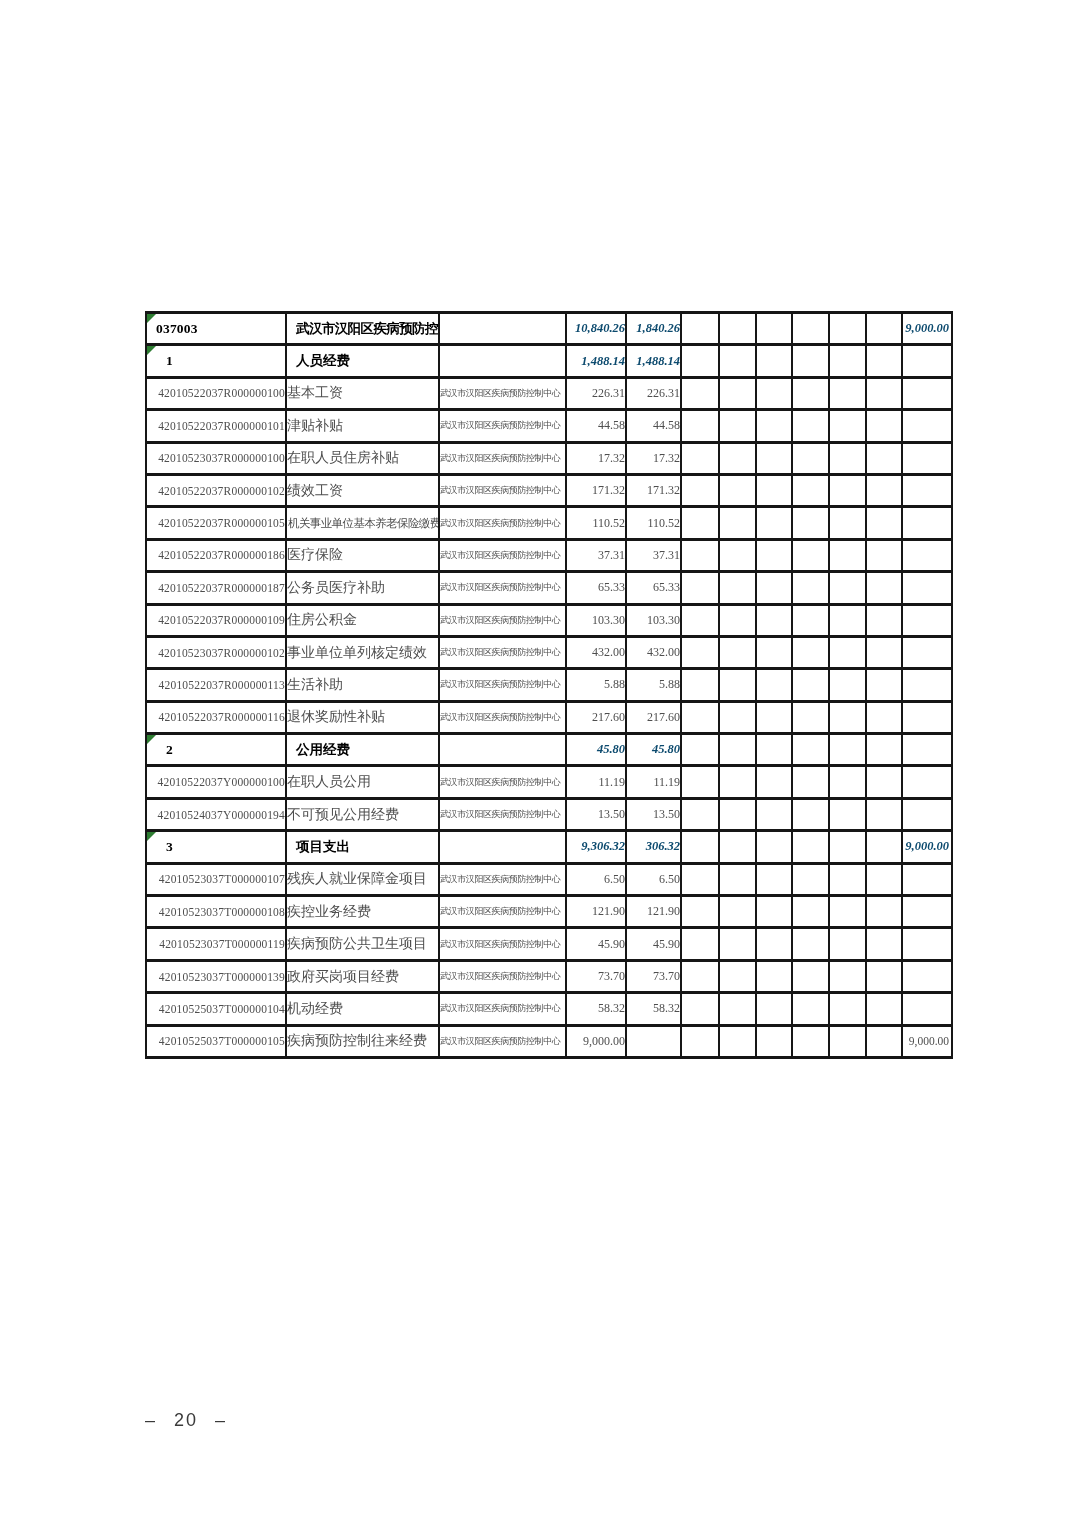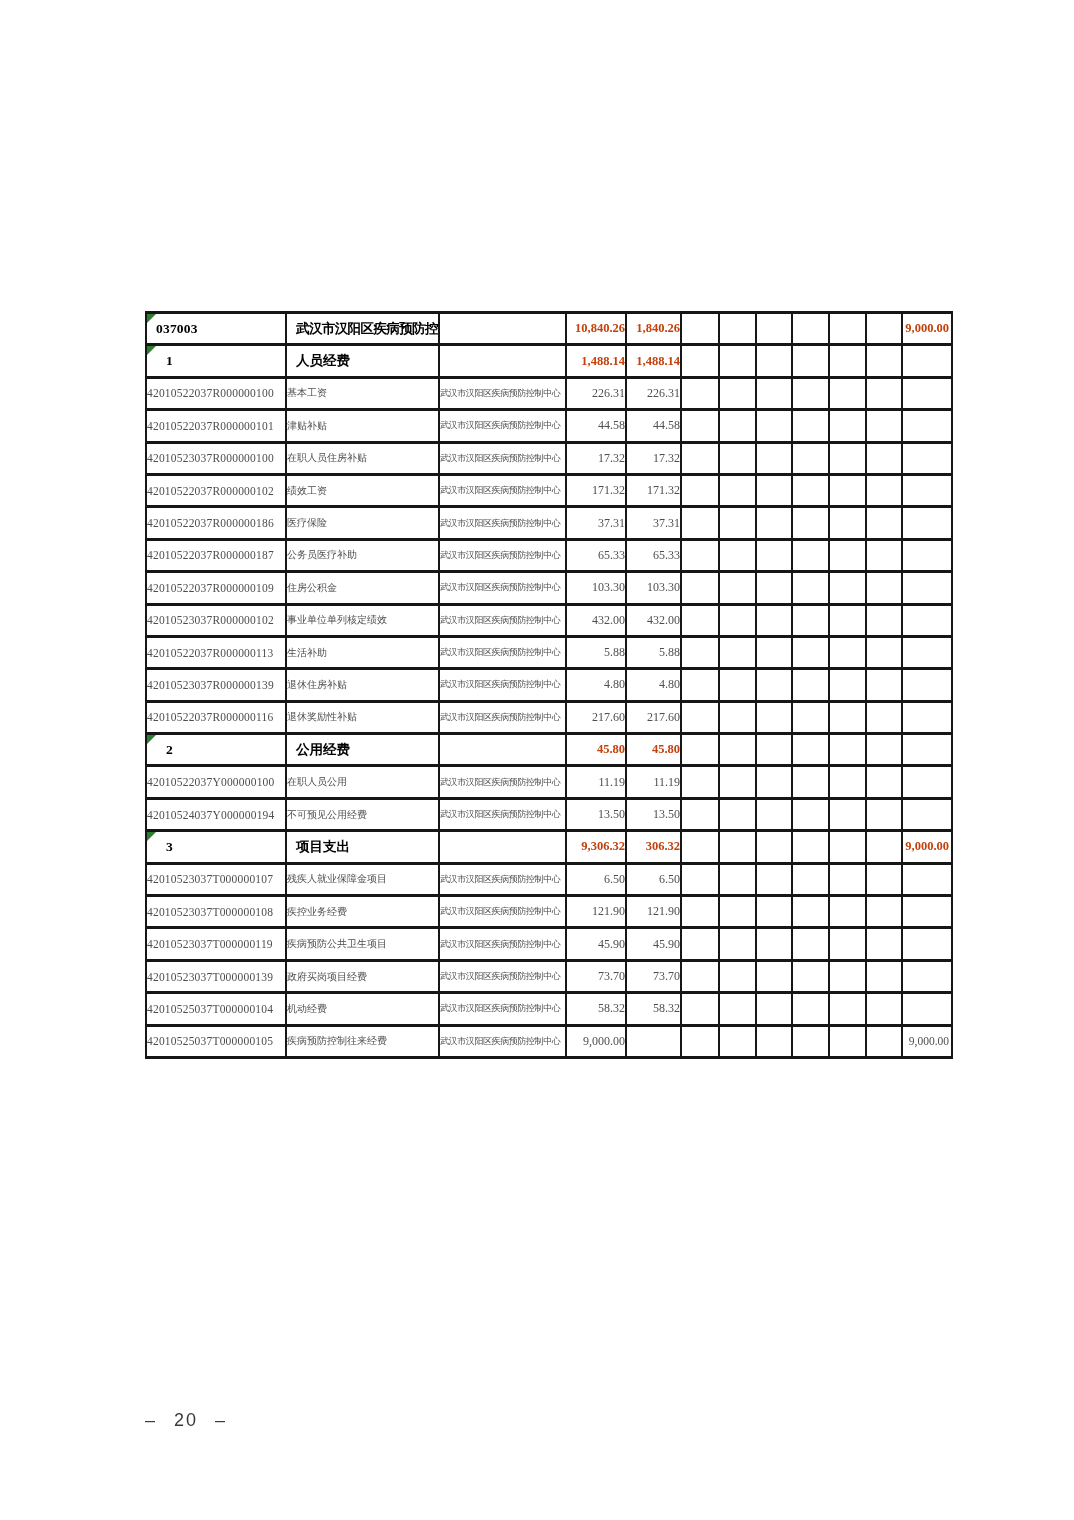--- a/index.html
+++ b/index.html
@@ -24,35 +24,35 @@
     border-width: 3px 2px;
     height: 29.4px;
     padding: 0;
     overflow: hidden;
     white-space: nowrap;
     vertical-align: middle;
     font-family: "Liberation Serif", "DejaVu Serif", serif;
   }
   
   tr.detail td { color: #4e4e4e; }
-  td.code { text-align: left; font-size: 11.5px; letter-spacing: 0.2px; }
+  td.code { text-align: right; font-size: 11.5px; letter-spacing: 0.2px; }
   tr.org td.code, tr.cat td.code {
     text-align: left; font-weight: bold; color: #000;
     font-size: 13.5px;
   }
   tr.org td.code { padding-left: 9px; margin-top: 7px; }
   tr.cat td.code { padding-left: 19px; }
-  td.item { text-align: left; padding-left: 24px; font-size: 10px; }
+  td.item { text-align: left; padding-left: 24px; font-size: 14px; }
   tr.org td.item, tr.cat td.item {
     font-weight: bold; color: #000; font-size: 13.5px; padding-left: 9px;
   }
   td.item.long { padding-left: 1px; font-size: 11.5px; letter-spacing: -0.6px; }
   td.unit { text-align: left; padding-left: 1px; font-size: 9px; letter-spacing: -0.4px; }
   td.num { text-align: right; padding-right: 3px; font-size: 12px; }
-  tr.org td.num, tr.cat td.num { font-weight: bold; color: #c2410c; font-size: 12.5px; }
+  tr.org td.num, tr.cat td.num { font-weight: bold; color: #0c4a6e; font-size: 12.5px; font-style: italic; }
   td.num.last { font-size: 11.5px; padding-right: 2px; }
   td.rel { position: relative; }
   .gt {
     position: absolute; left: 0; top: 0;
     width: 0; height: 0;
     border-top: 9px solid #2e7d32;
     border-right: 9px solid transparent;
   }
   .page-number {
     position: absolute; left: 145px; top: 1410px;
@@ -159,20 +159,34 @@
           <td class="num">171.32</td>
           <td class="empty"></td>
           <td class="empty"></td>
           <td class="empty"></td>
           <td class="empty"></td>
           <td class="empty"></td>
           <td class="empty"></td>
           <td class="num last"></td>
         </tr>
         <tr class="detail">
+          <td class="code rel">42010522037R000000105</td>
+          <td class="item long">机关事业单位基本养老保险缴费</td>
+          <td class="unit">武汉市汉阳区疾病预防控制中心</td>
+          <td class="num">110.52</td>
+          <td class="num">110.52</td>
+          <td class="empty"></td>
+          <td class="empty"></td>
+          <td class="empty"></td>
+          <td class="empty"></td>
+          <td class="empty"></td>
+          <td class="empty"></td>
+          <td class="num last"></td>
+        </tr>
+        <tr class="detail">
           <td class="code rel">42010522037R000000186</td>
           <td class="item">医疗保险</td>
           <td class="unit">武汉市汉阳区疾病预防控制中心</td>
           <td class="num">37.31</td>
           <td class="num">37.31</td>
           <td class="empty"></td>
           <td class="empty"></td>
           <td class="empty"></td>
           <td class="empty"></td>
           <td class="empty"></td>
@@ -220,34 +234,20 @@
           <td class="empty"></td>
           <td class="empty"></td>
           <td class="num last"></td>
         </tr>
         <tr class="detail">
           <td class="code rel">42010522037R000000113</td>
           <td class="item">生活补助</td>
           <td class="unit">武汉市汉阳区疾病预防控制中心</td>
           <td class="num">5.88</td>
           <td class="num">5.88</td>
-          <td class="empty"></td>
-          <td class="empty"></td>
-          <td class="empty"></td>
-          <td class="empty"></td>
-          <td class="empty"></td>
-          <td class="empty"></td>
-          <td class="num last"></td>
-        </tr>
-        <tr class="detail">
-          <td class="code rel">42010523037R000000139</td>
-          <td class="item">退休住房补贴</td>
-          <td class="unit">武汉市汉阳区疾病预防控制中心</td>
-          <td class="num">4.80</td>
-          <td class="num">4.80</td>
           <td class="empty"></td>
           <td class="empty"></td>
           <td class="empty"></td>
           <td class="empty"></td>
           <td class="empty"></td>
           <td class="empty"></td>
           <td class="num last"></td>
         </tr>
         <tr class="detail">
           <td class="code rel">42010522037R000000116</td>

